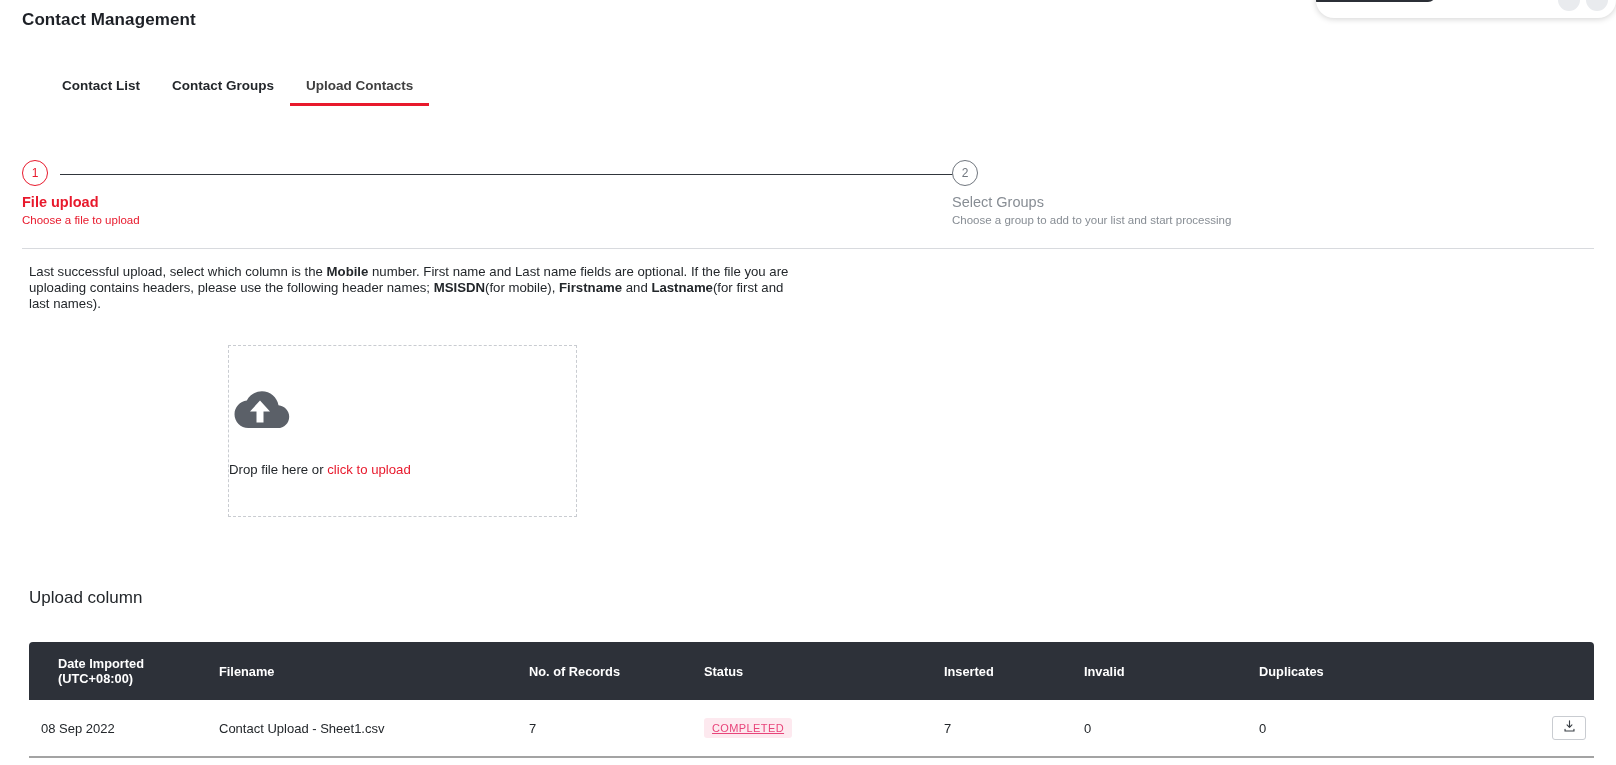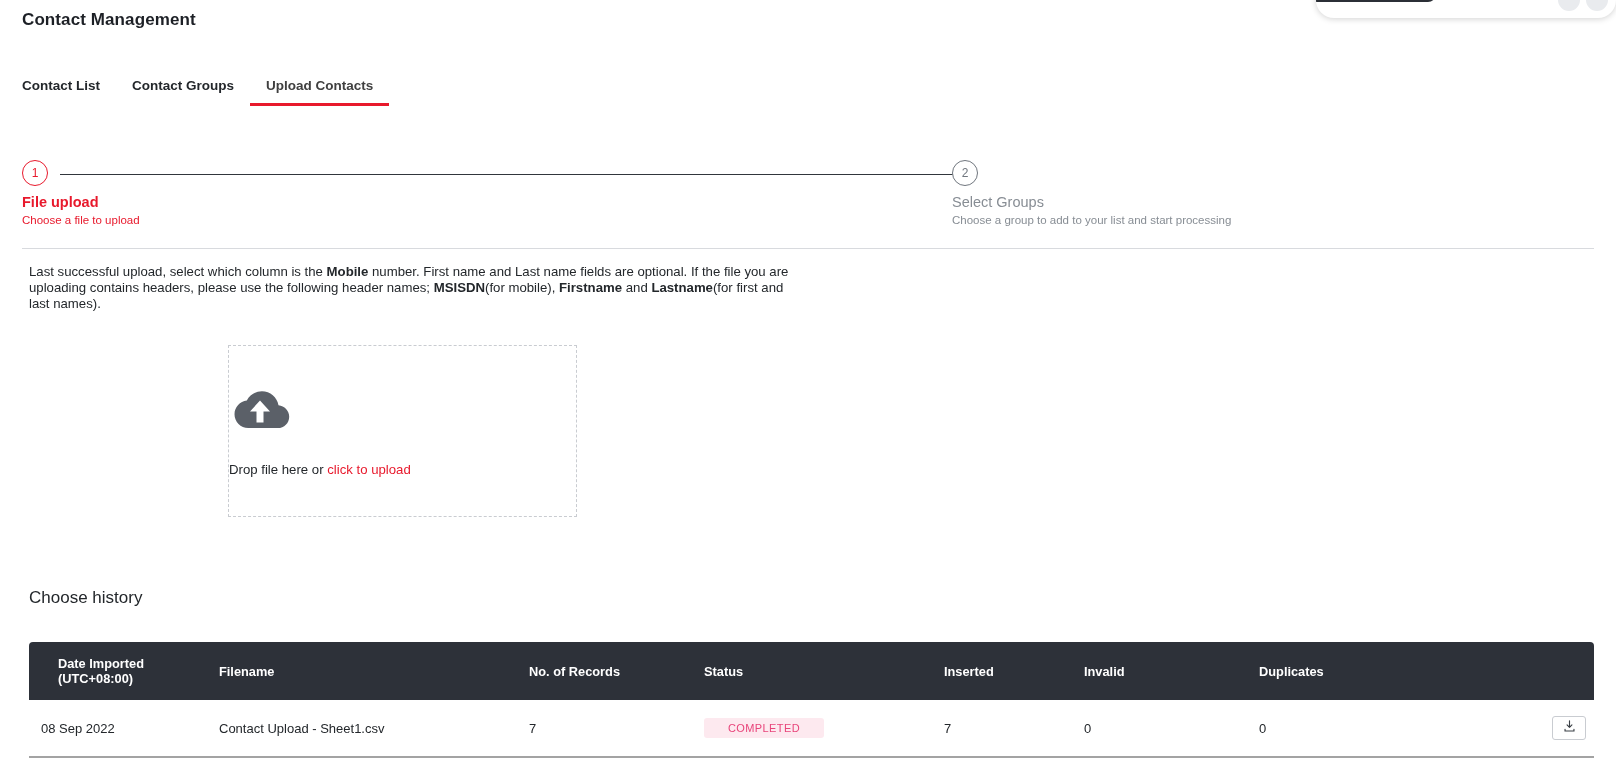--- a/index.html
+++ b/index.html
@@ -72,21 +72,21 @@
   }
   .tab {
     font-size: 13.5px;
     font-weight: bold;
     color: #23272b;
     padding: 0 16px 10px 16px;
     cursor: pointer;
     border-bottom: 3px solid transparent;
     white-space: nowrap;
   }
-  .tab:first-child { padding-left: 0; }
+  .tab:first-child { padding-left: 0; margin-left: 40px; }
   .tab.active {
     color: #404040;
     border-bottom-color: #e8192c;
   }
 
   
   .stepper {
     position: absolute;
     top: 160px;
     left: 22px;
@@ -225,22 +225,23 @@
     border-bottom: 2px solid #a3a3a3;
     vertical-align: middle;
   }
   tbody td:first-child { padding-left: 12px; }
   .badge {
     display: inline-block;
     background: #fde9ef;
     color: #e8447a;
     font-size: 11px;
     letter-spacing: .4px;
-    padding: 4px 24px;
+    padding: 4px 8px;
     border-radius: 3px;
+    text-decoration: underline;
   }
   .dl-btn {
     width: 34px;
     height: 24px;
     border: 1px solid #c9ccd1;
     border-radius: 3px;
     background: #fff;
     display: flex;
     align-items: center;
     justify-content: center;
@@ -303,21 +304,21 @@
     <svg width="62" height="46" viewBox="0 0 62 46" xmlns="http://www.w3.org/2000/svg">
       <path d="M49.5 19.2C48.1 11.3 41.2 5.3 32.9 5.3c-6.6 0-12.3 3.8-15.1 9.3C11 15.4 5.5 21.2 5.5 28.3c0 7.6 6.2 13.8 13.8 13.8h29.5c6.3 0 11.4-5.1 11.4-11.4 0-6-4.7-10.9-10.7-11.5z" fill="#5b6068"></path>
       <path d="M31 14.5l10 11h-6.5v11h-7v-11H21l10-11z" fill="#ffffff"></path>
     </svg>
   </div>
   <div class="drop-text">
     <span>Drop file here or </span><span class="link">click to upload</span>
   </div>
 </div>
 
-<div class="history-title">Choose history</div>
+<div class="history-title">Upload column</div>
 
 <div class="table-wrap">
   <table>
     <colgroup>
       <col class="col-date">
         <col class="col-file">
         <col class="col-records">
         <col class="col-status">
       <col class="col-inserted">
         <col class="col-invalid">

